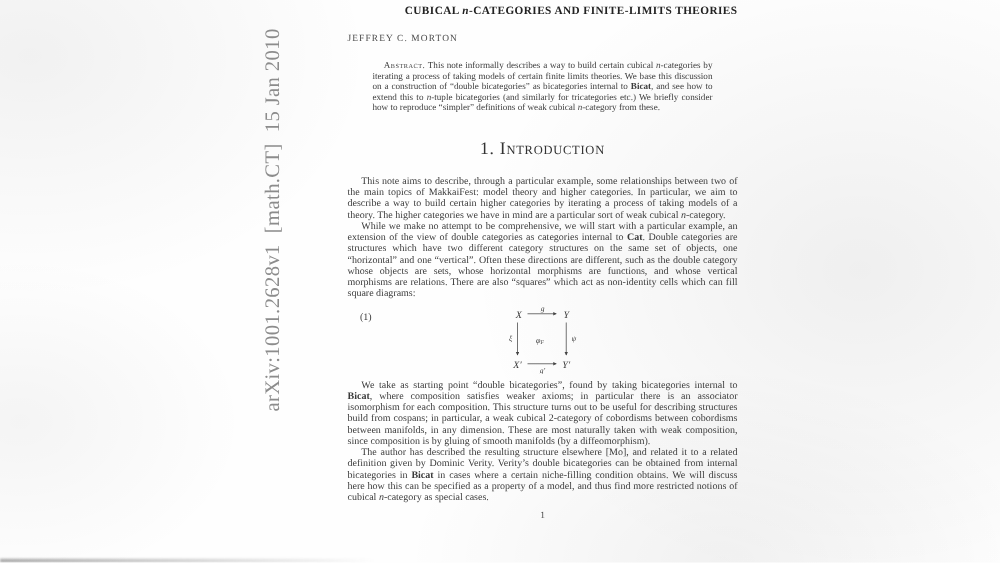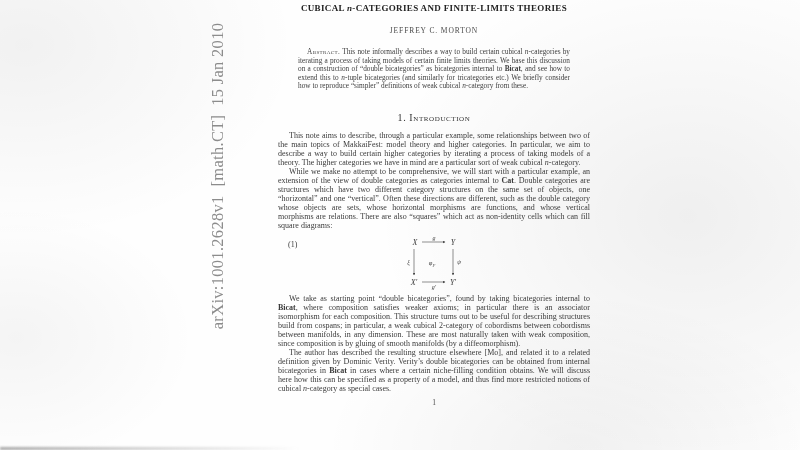--- a/index.html
+++ b/index.html
@@ -22,33 +22,33 @@
     position:absolute;left:218px;top:176px;
     transform:translate(-50%,-50%) rotate(-90deg);
     white-space:pre;font-size:16.5px;letter-spacing:0.3px;color:#8c8c8c;
   }
   .page{
     position:absolute;left:278px;top:0;width:312px;
     color:#3a3a3a;filter:blur(0.2px);
   }
   .page-title{
     margin:3px 0 0;font-size:9px;font-weight:bold;letter-spacing:0.35px;
-    text-align:center;color:#222;
+    text-align:right;color:#222;
   }
   .author{
-    margin-top:13px;font-size:7.5px;letter-spacing:0.9px;text-align:center;color:#4a4a4a;
+    margin-top:13px;font-size:7.5px;letter-spacing:0.9px;color:#4a4a4a;
   }
   .abstract-text{
     width:272px;margin:13px auto 0;font-size:7.3px;line-height:8.6px;
     text-align:justify;text-indent:9px;color:#3d3d3d;
   }
   .abstract-label{font-variant:small-caps;letter-spacing:0.4px;margin-right:2px;}
   .section-heading{
     margin-top:21px;text-align:center;font-variant:small-caps;
-    font-size:10px;letter-spacing:0.6px;color:#333;font-weight:normal;
+    font-size:14px;letter-spacing:0.6px;color:#333;font-weight:normal;
   }
   .body-par{
     margin:0;font-size:8px;line-height:9px;text-align:justify;text-indent:11px;
   }
   .first-par{margin-top:6px;}
   .equation{position:relative;height:57px;margin:4px 0 3px;}
   .eq-num{position:absolute;left:10px;top:6px;font-size:8px;}
   .diagram-svg{display:block;margin:1px auto 0;}
   .diagram-svg text{font-family:"Liberation Serif","DejaVu Serif",serif;fill:#3a3a3a;}
   .page-number{margin-top:5px;text-align:center;font-size:7.5px;color:#4a4a4a;}

